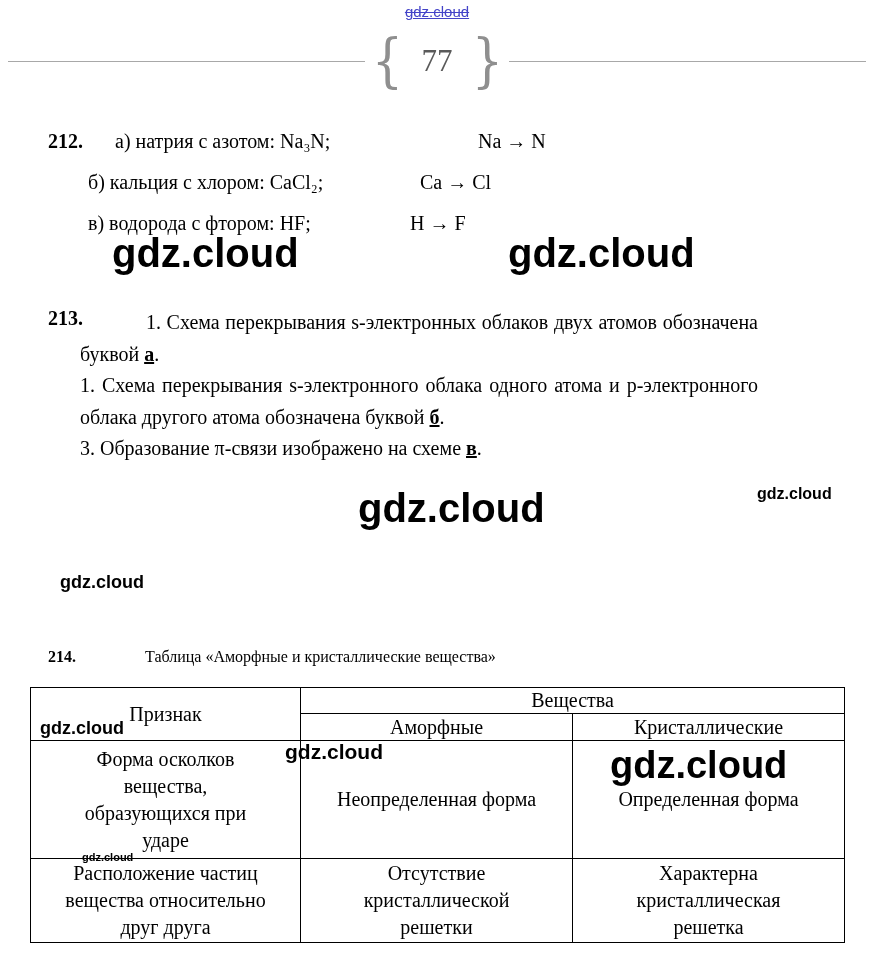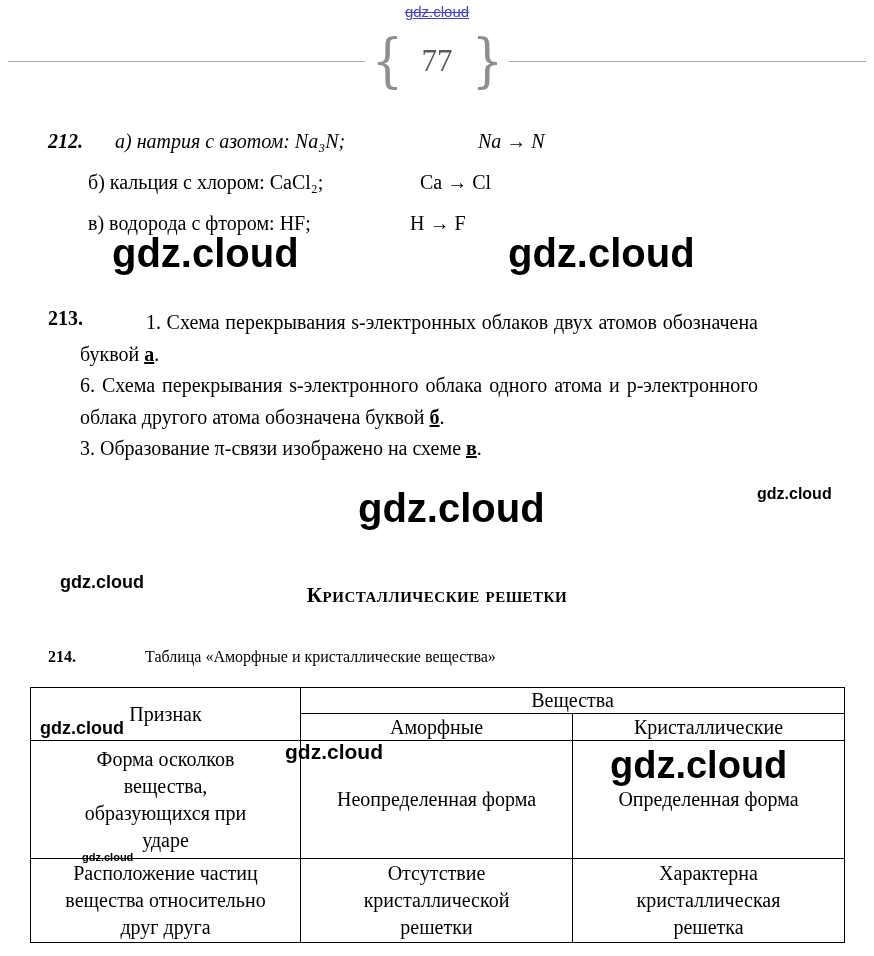--- a/index.html
+++ b/index.html
@@ -27,21 +27,21 @@
   }
   .rule { flex:1; height:0; border-top:1px solid var(--rule_gray,#a8a8a8); }
   .brace {
     font-family:"DejaVu Serif",serif; font-size:58px; line-height:58px;
     color:#8f8f8f; font-weight:300; margin:0 4px; transform:scaleX(.85);
   }
   .pagenum { font-size:31px; color:var(--pagenum_gray,#5a5a5a); margin:0 12px; }
 
   
   .p212-line { position:absolute; left:0; width:100%; height:28px; font-size:20px; }
-  .p212-l1 { top:130px;font-style:italic; } .p212-l2 { top:171px;padding-left:43px; } .p212-l3 { top:212px; }
+  .p212-l1 { top:130px; } .p212-l2 { top:171px;padding-left:43px; } .p212-l3 { top:212px; }
   .pnum { position:absolute; font-weight:bold; left:48px; white-space:nowrap; }
   .p212-l1 .rtxt { left:115px; }
   .p212-l2 .rtxt, .p212-l3 .rtxt { left:88px; }
   .rtxt, .sch { position:absolute; white-space:nowrap; }
   .p212-l1 .sch { left:478px; }
   .p212-l2 .sch { left:420px; }
   .p212-l3 .sch { left:410px; }
 
   
   .p213-num { position:absolute; left:48px; top:307px; font-weight:bold; font-size:20px; }
@@ -121,25 +121,24 @@
     </div>
     <div class="p212-line p212-l3">
       <span class="rtxt">в) водорода с фтором:  HF;</span>
       <span class="sch">H → F</span>
     </div>
   </section>
 
   <span class="p213-num">213.</span>
   <section class="p213">
     <p class="first"><span>1. Схема перекрывания s-электронных облаков двух атомов обозначена буквой </span><span class="emph">а</span><span>.</span></p>
-    <p><span>6. Схема перекрывания s-электронного облака одного атома и p-электронного облака другого атома обозначена буквой </span><span class="emph">б</span><span>.</span></p>
+    <p><span>1. Схема перекрывания s-электронного облака одного атома и p-электронного облака другого атома обозначена буквой </span><span class="emph">б</span><span>.</span></p>
     <p><span>3. Образование π-связи изображено на схеме </span><span class="emph">в</span><span>.</span></p>
   </section>
 
-  <h2 class="heading">Кристаллические решетки</h2>
 
   <div class="p214">
     <span class="pnum">214.</span>
     <span class="caption">Таблица «Аморфные и кристаллические вещества»</span>
   </div>
 
   <table class="tbl">
     <colgroup>
         <col class="c1">
         <col class="c2">

